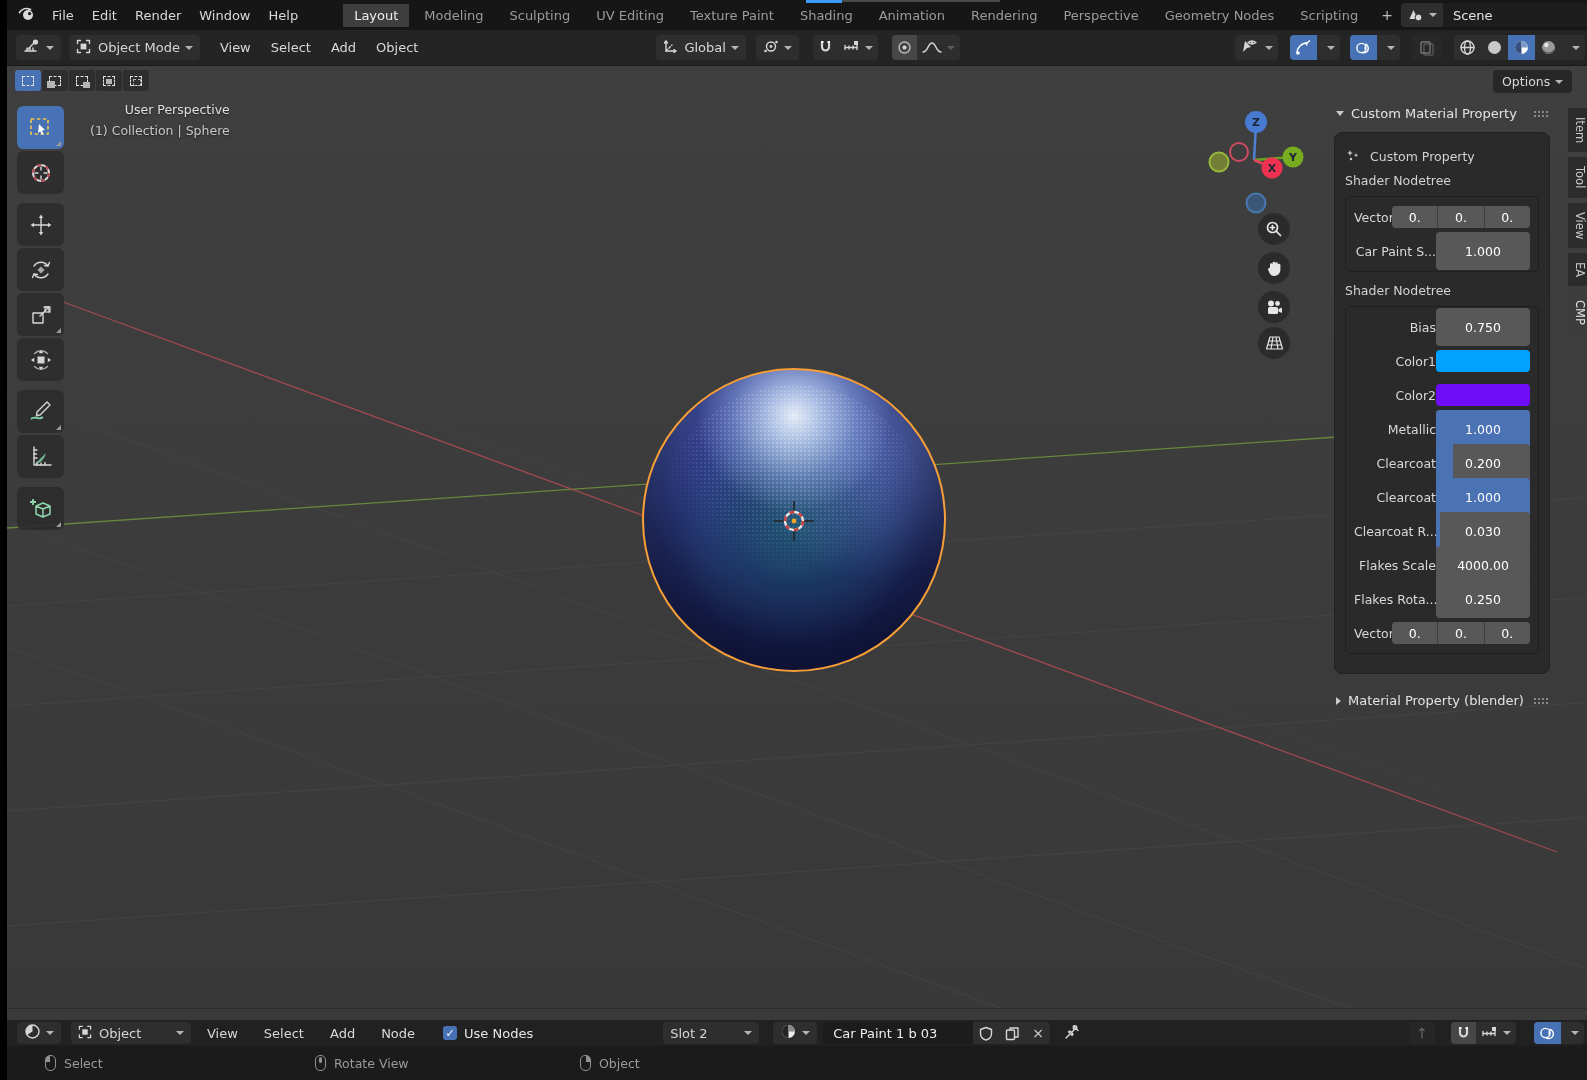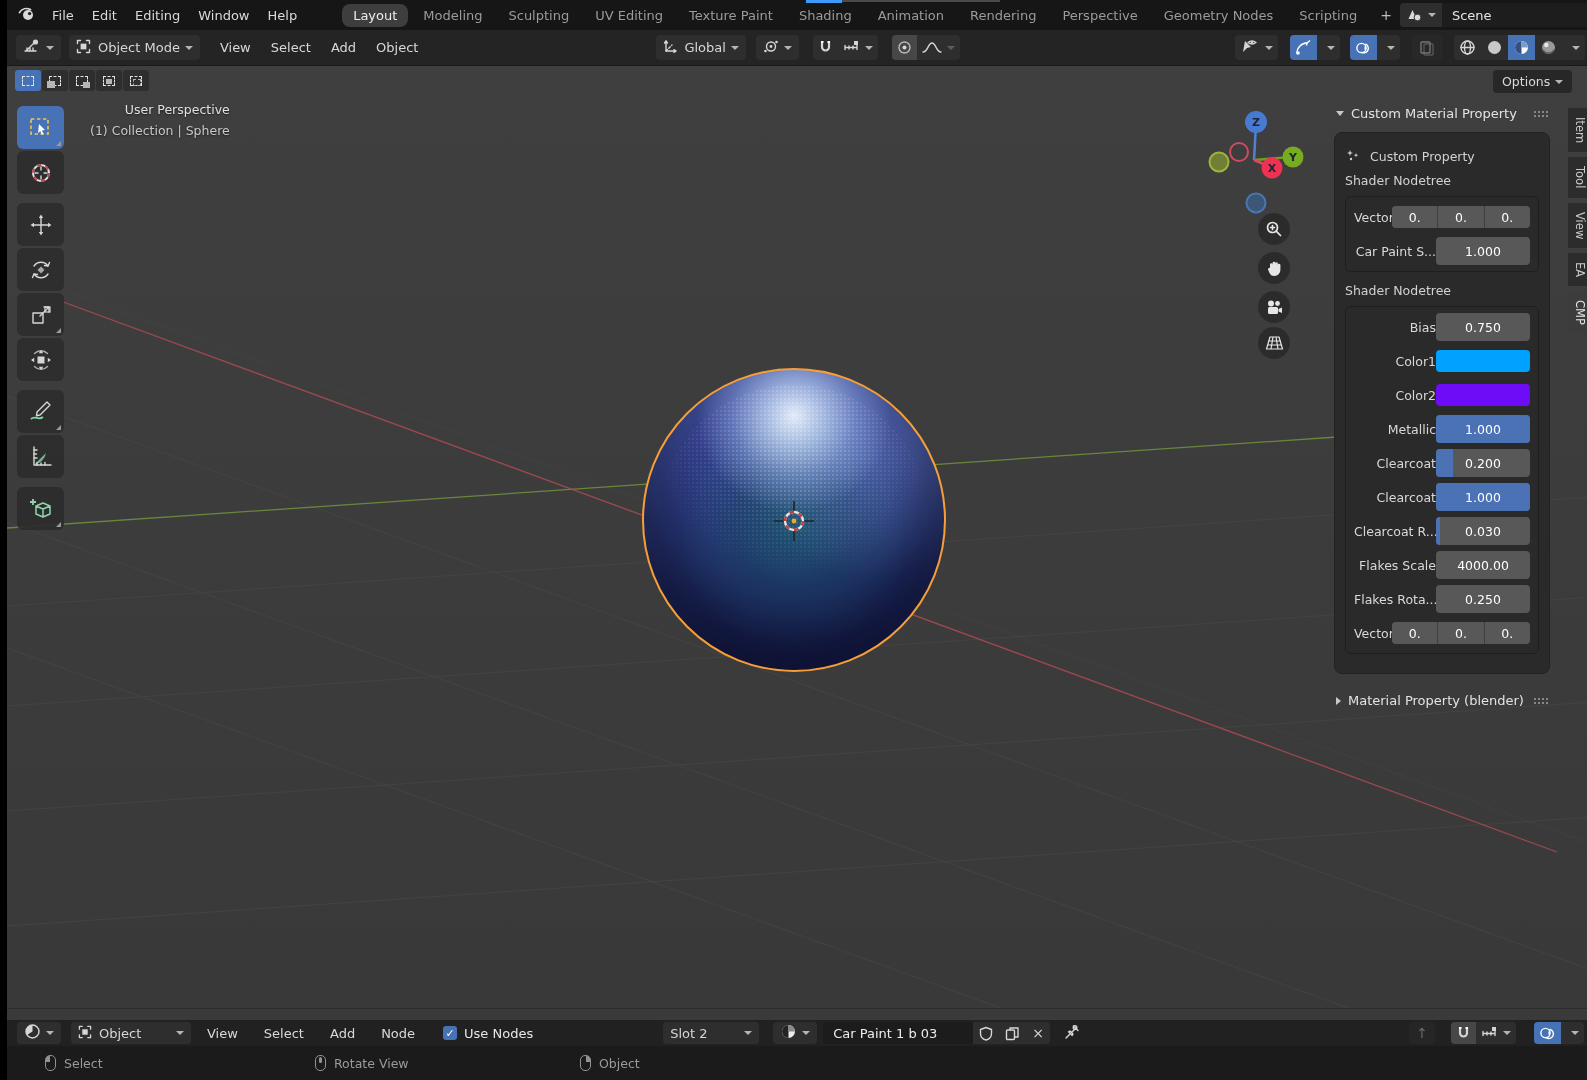--- a/index.html
+++ b/index.html
@@ -13,21 +13,21 @@
   .chev.dim { opacity:.35; }
   .isvg { stroke:#d6d6d6; fill:none; stroke-width:1.4; stroke-linecap:round; stroke-linejoin:round; display:block; }
   .dots { width:15px; height:8px; background-image:radial-gradient(#9a9a9a 1px, transparent 1.2px);
           background-size:4px 4px; opacity:.8; }
 
   
   #topbar { position:absolute; left:0; top:0; width:1587px; height:30px; background:#161616;
             display:flex; align-items:center; padding:0 10px; font-size:13px; }
   #topbar .menu { color:#d9d9d9; padding:4px 9px; cursor:default; }
   #ws-tabs { display:flex; align-items:center; margin-left:36px; gap:4px; }
-  .ws-tab { color:#9b9b9b; padding:4px 11px; border-radius:8px; white-space:nowrap; }
+  .ws-tab { color:#9b9b9b; padding:4px 11px; border-radius:0; white-space:nowrap; }
   .ws-tab.active { background:#3e3e3e; color:#ececec; }
   .ws-add { color:#bdbdbd; padding:4px 8px; font-size:14px; }
   #topbar-right { margin-left:auto; display:flex; align-items:center; }
   .scene-chip { display:flex; align-items:center; background:#2e2e2e; border-radius:4px; height:24px; overflow:hidden; }
   .scene-chip .chip-btn { display:flex; align-items:center; padding:0 6px; height:100%; background:#2e2e2e; }
   .scene-chip .chip-name { background:#1d1d1d; color:#e4e4e4; height:100%; display:flex; align-items:center;
                            padding:0 10px; min-width:210px; }
   #top-strip-blue { position:absolute; left:799px; top:0; width:36px; height:3px; background:#3d9bff; }
   #top-strip-gray { position:absolute; left:835px; top:0; width:158px; height:2px; background:#4a4a4a; }
 
@@ -99,21 +99,21 @@
   .arrow-d { width:0; height:0; border-left:4px solid transparent; border-right:4px solid transparent; border-top:5px solid #c9c9c9; }
   .arrow-r { width:0; height:0; border-top:4px solid transparent; border-bottom:4px solid transparent; border-left:5px solid #c9c9c9; }
   #np-box { margin-top:9px; background:#2a2a2a; border:1px solid #222; border-radius:8px;
             padding:11px 10px 13px; display:flex; flex-direction:column; }
   .np-row-title { display:flex; align-items:center; gap:9px; color:#d2d2d2; height:24px; }
   .np-label { color:#d2d2d2; height:24px; display:flex; align-items:center; }
   .np-group { border:1px solid #1e1e1e; border-radius:6px; padding:9px 8px; display:flex; flex-direction:column; gap:12px;
               margin:4px 0 6px; }
   .prow { display:flex; align-items:center; height:22px; }
   .plabel { flex:1; color:#d8d8d8; white-space:nowrap; overflow:hidden; }
-  .pfield { width:94px; height:28px; background:#585858; border-radius:4px; position:relative; overflow:hidden;
+  .pfield { width:94px; height:38px; background:#585858; border-radius:4px; position:relative; overflow:hidden;
             display:flex; align-items:center; justify-content:center; color:#fff; }
   .pfield .pfill { position:absolute; left:0; top:0; bottom:0; background:#4a72b5; }
   .pfield .pval { position:relative; z-index:1; }
   .pswatch { width:94px; height:22px; border-radius:4px; }
   .vecwrap { display:flex; width:138px; background:#3f3f3f; border-radius:4px; overflow:hidden; gap:1px; }
   .vcell { flex:1; height:22px; background:#585858; display:flex; align-items:center; justify-content:center; color:#fff; }
   #np-collapsed { margin-top:17px; }
 
   #np-tabs { position:absolute; left:1561px; top:42px; display:flex; flex-direction:column; gap:5px; }
   .np-tab { width:23px; background:#2c2c2c; border-radius:0 4px 4px 0; color:#c9c9c9; font-size:11.5px;
@@ -148,21 +148,21 @@
   <header id="topbar">
     <span style="margin-right:6px;">
       <svg width="20" height="20" viewBox="0 0 20 20">
         <path d="M2.5 8.5 C5 4.5 9.5 3.6 13.5 5.6" class="isvg" style="stroke-width:1.8"></path>
         <circle cx="11" cy="11" r="5" fill="#d9d9d9"></circle>
         <circle cx="12.6" cy="9.6" r="1.7" fill="#1d1d1d"></circle>
       </svg>
     </span>
     <span class="menu">File</span>
     <span class="menu">Edit</span>
-    <span class="menu">Editing</span>
+    <span class="menu">Render</span>
     <span class="menu">Window</span>
     <span class="menu">Help</span>
 
     <nav id="ws-tabs">
       <span class="ws-tab active">Layout</span>
       <span class="ws-tab">Modeling</span>
       <span class="ws-tab">Sculpting</span>
       <span class="ws-tab">UV Editing</span>
       <span class="ws-tab">Texture Paint</span>
       <span class="ws-tab">Shading</span>

